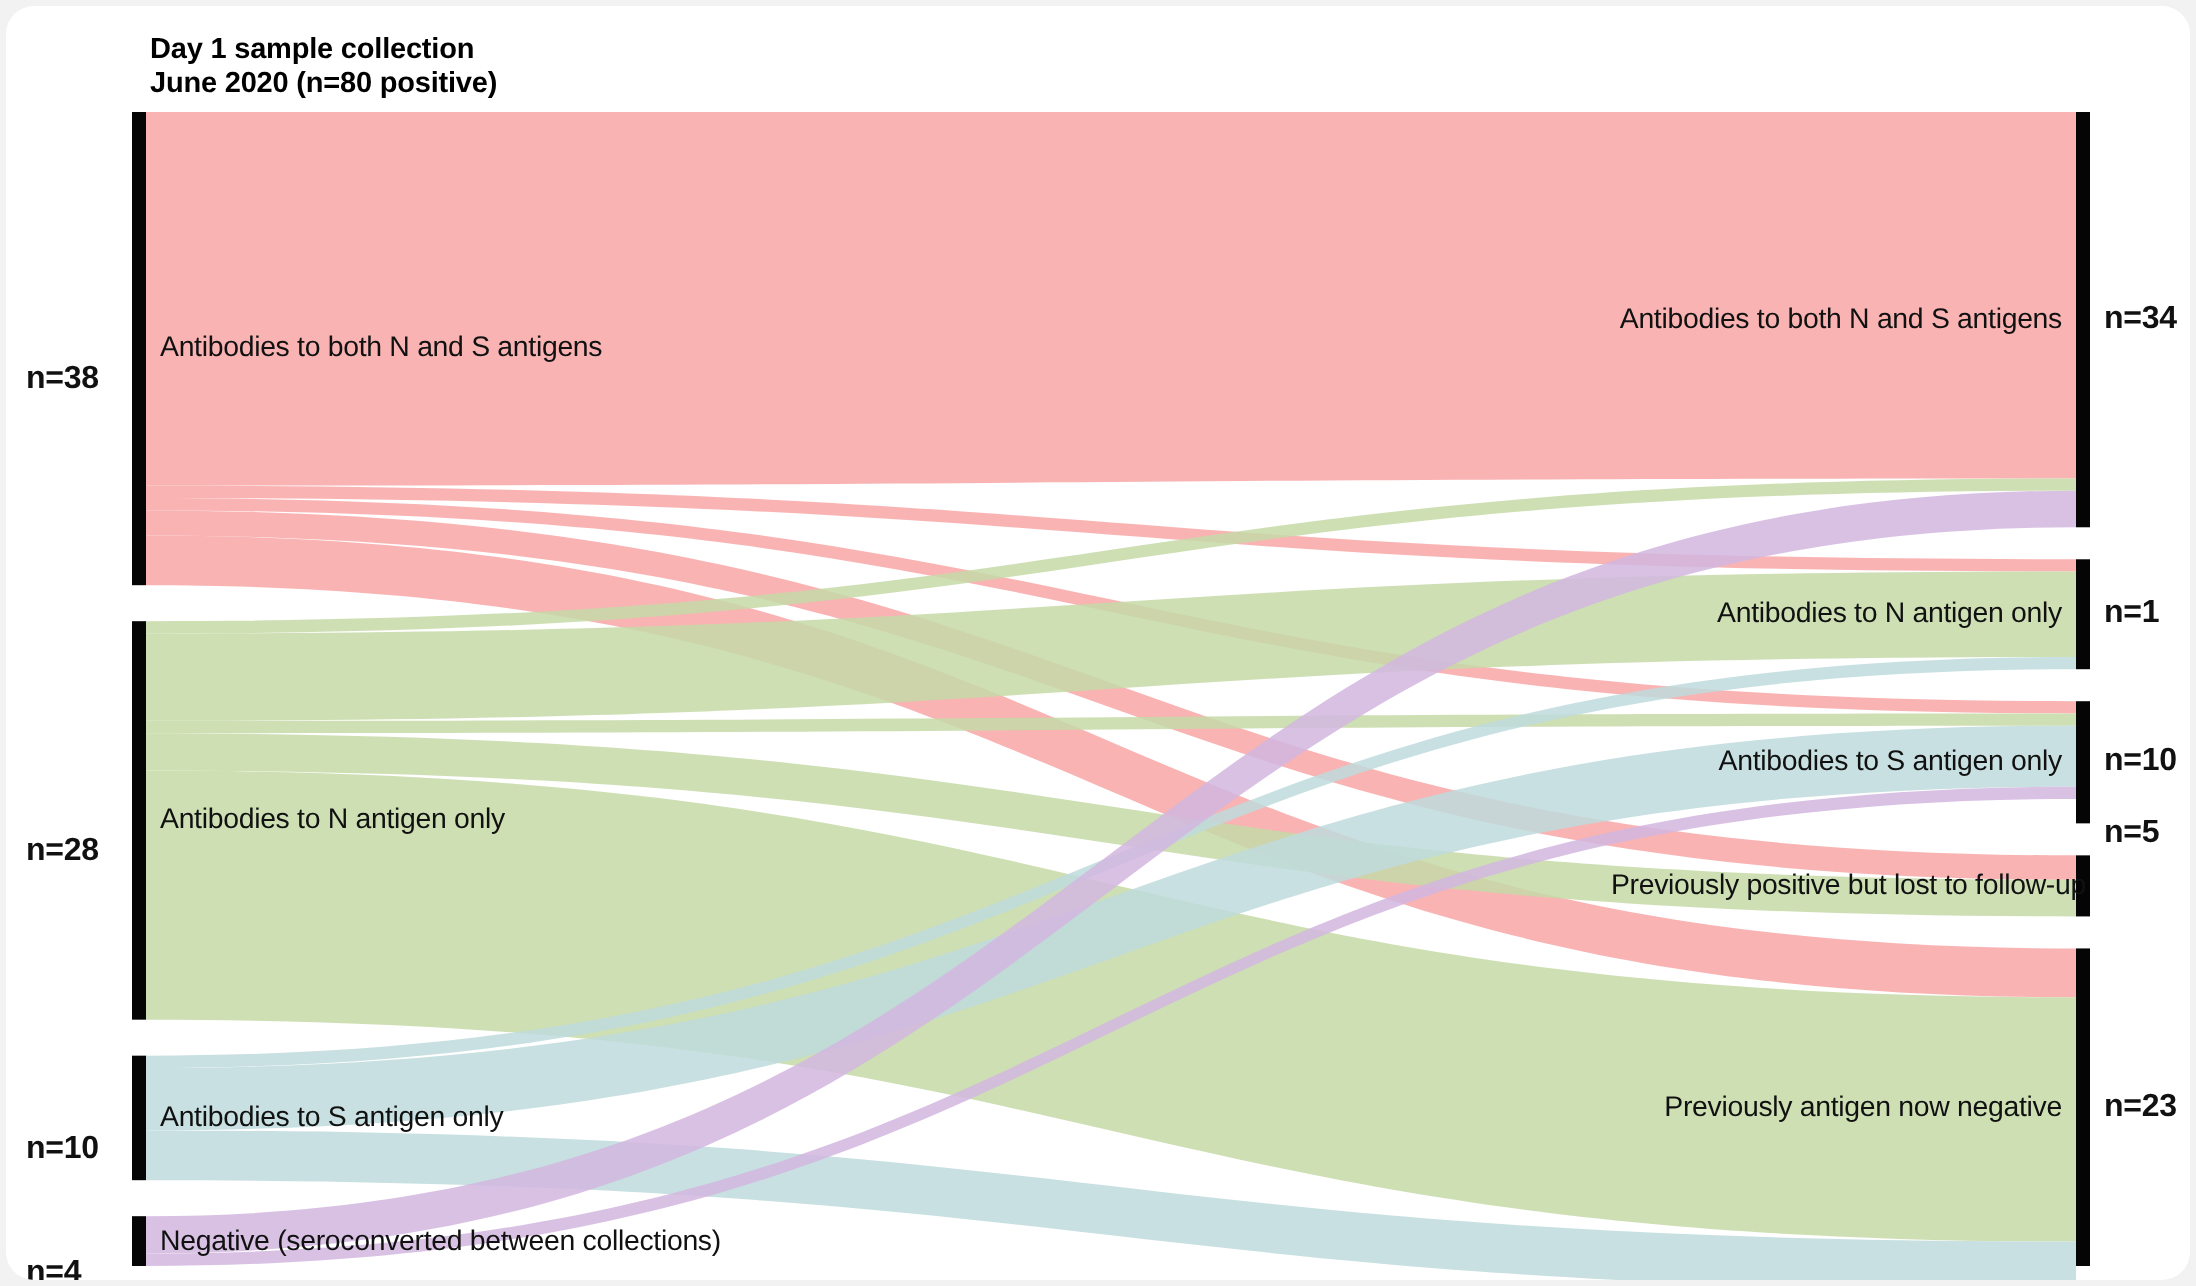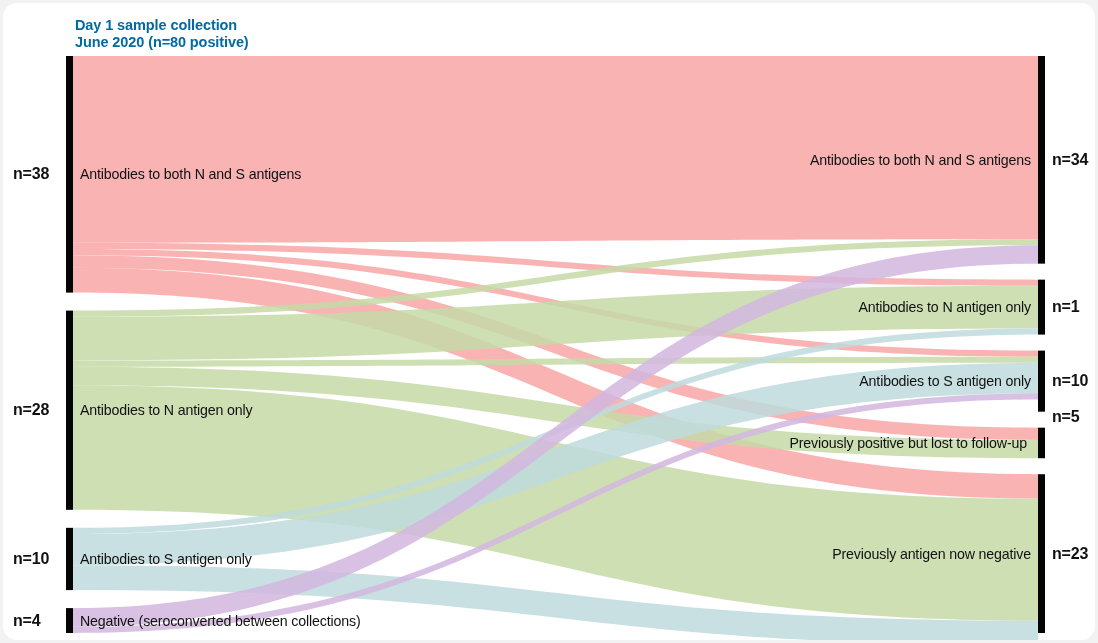--- a/index.html
+++ b/index.html
@@ -32,21 +32,21 @@
     left: 0;
     top: 0;
     width: 1092px;
     height: 637px;
     display: block;
   }
   .hdr {
     position: absolute;
     font-weight: bold;
     font-size: 14.5px;
-    color: #0369a1;
+    color: #000000;
     line-height: 17px;
     white-space: pre-line;
     letter-spacing: -0.1px;
   }
   #hdr-left {
     left: 72px;
     top: 14px;
     text-align: left;
   }
   #hdr-right {
@@ -73,20 +73,21 @@
     position: absolute;
     font-weight: bold;
     font-size: 16px;
     color: #111111;
     white-space: nowrap;
     letter-spacing: -0.15px;
     transform: translateY(-50%);
   }
   .count-left {
     text-align: left;
+    margin-top: 16px;
   }
   .count-right {
     text-align: left;
   }
 </style>
 </head>
 <body>
 
 <div id="page">
   <div id="card">
@@ -134,20 +135,20 @@
         <div class="node-label left" style="top: 555.964px; left: 77px;">Antibodies to S antigen only</div>
         <div class="node-count count-left" style="top: 555.964px; left: 10px;">n=10</div>
         <div class="node-label left" style="top: 617.548px; left: 77px;">Negative (seroconverted between collections)</div>
         <div class="node-count count-left" style="top: 617.548px; left: 10px;">n=4</div>
         <div class="node-label right" style="top: 156.821px; right: 64px;">Antibodies to both N and S antigens</div>
         <div class="node-count count-right" style="top: 156.821px; left: 1049px;">n=34</div>
         <div class="node-label right" style="top: 304.125px; right: 64px;">Antibodies to N antigen only</div>
         <div class="node-count count-right" style="top: 304.125px; left: 1049px;">n=1</div>
         <div class="node-label right" style="top: 378.143px; right: 64px;">Antibodies to S antigen only</div>
         <div class="node-count count-right" style="top: 378.143px; left: 1049px;">n=10</div>
-        <div class="node-label right" style="top: 439.946px; right: 68px;">Previously positive but lost to follow-up</div>
+        <div class="node-label right" style="top: 439.946px; right: 52px;">Previously positive but lost to follow-up</div>
         <div class="node-count count-right" style="top: 414px; left: 1049px;">n=5</div>
         <div class="node-label right" style="top: 550.607px; right: 64px;">Previously antigen now negative</div>
         <div class="node-count count-right" style="top: 550.607px; left: 1049px;">n=23</div>
       </div>
 
   </div>
 </div>
 
 </body></html>

